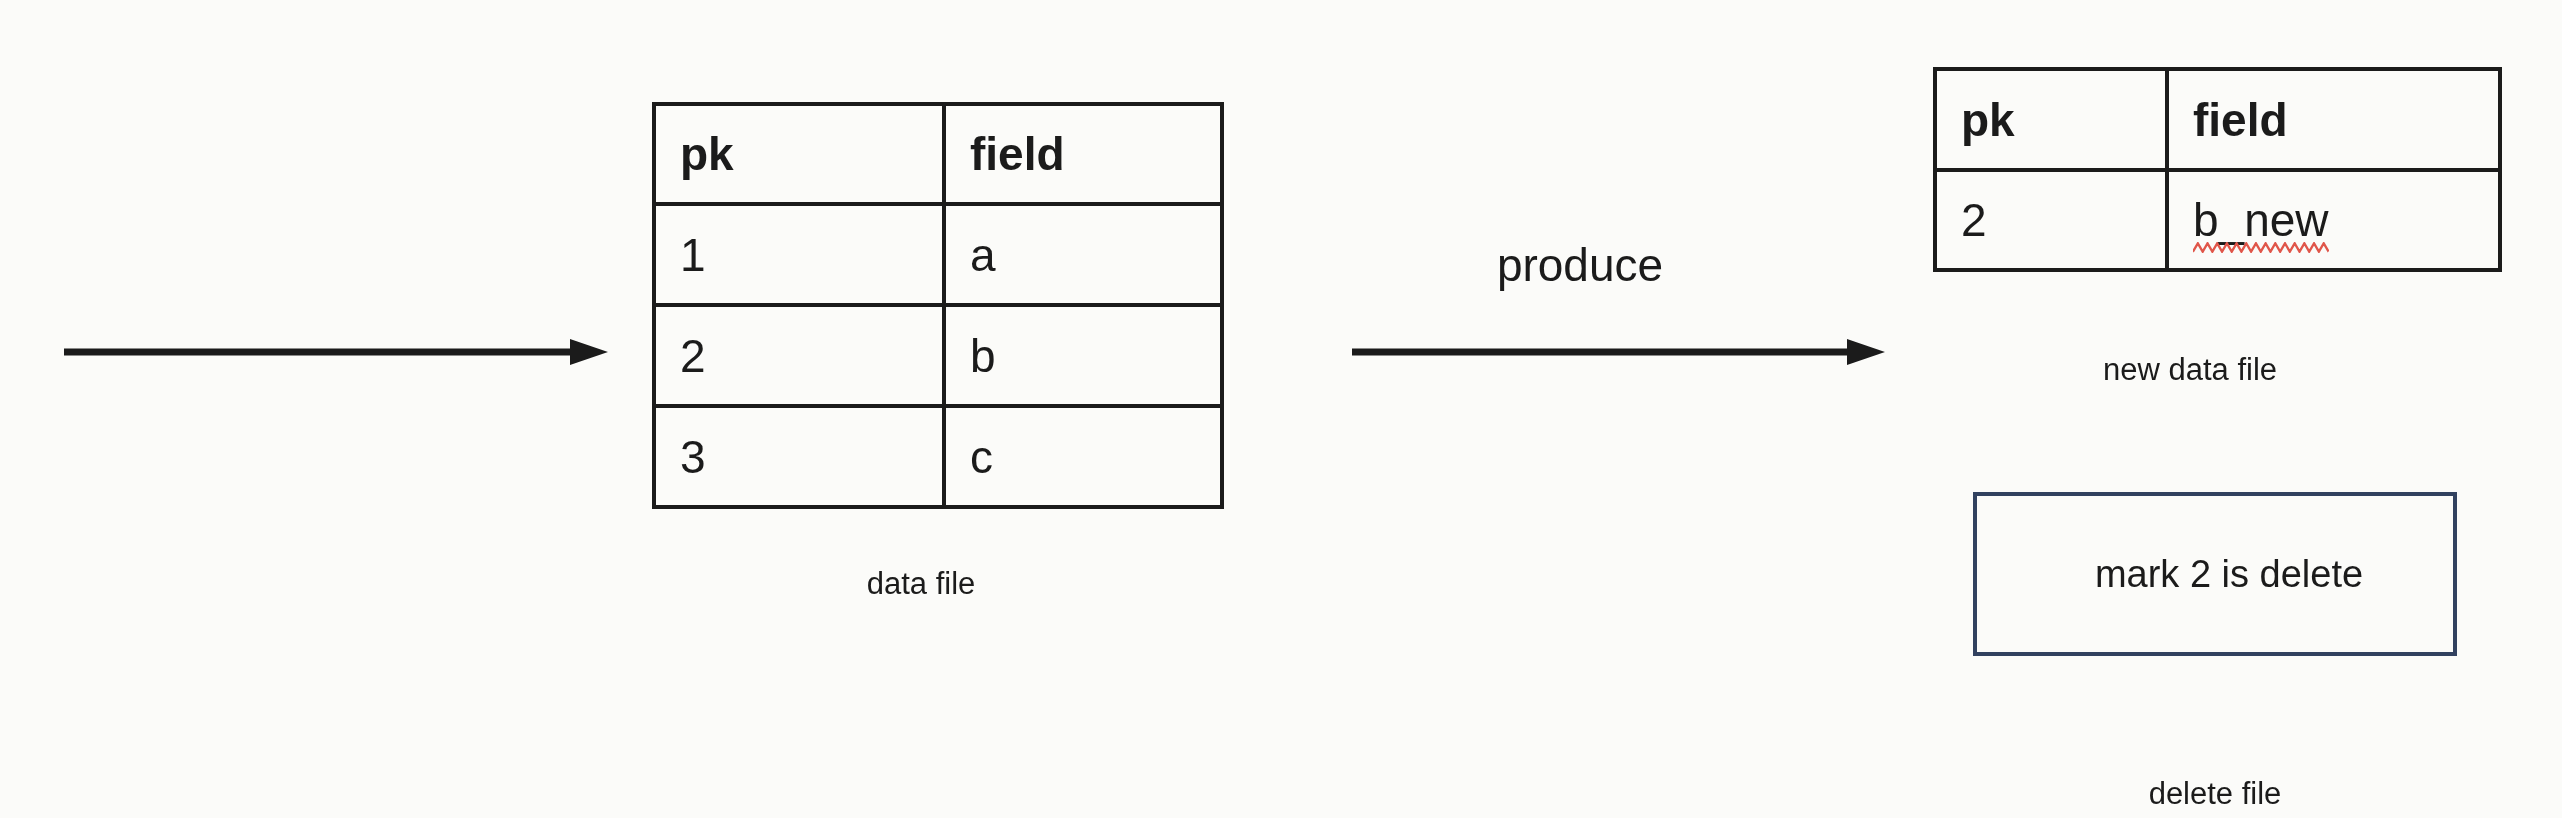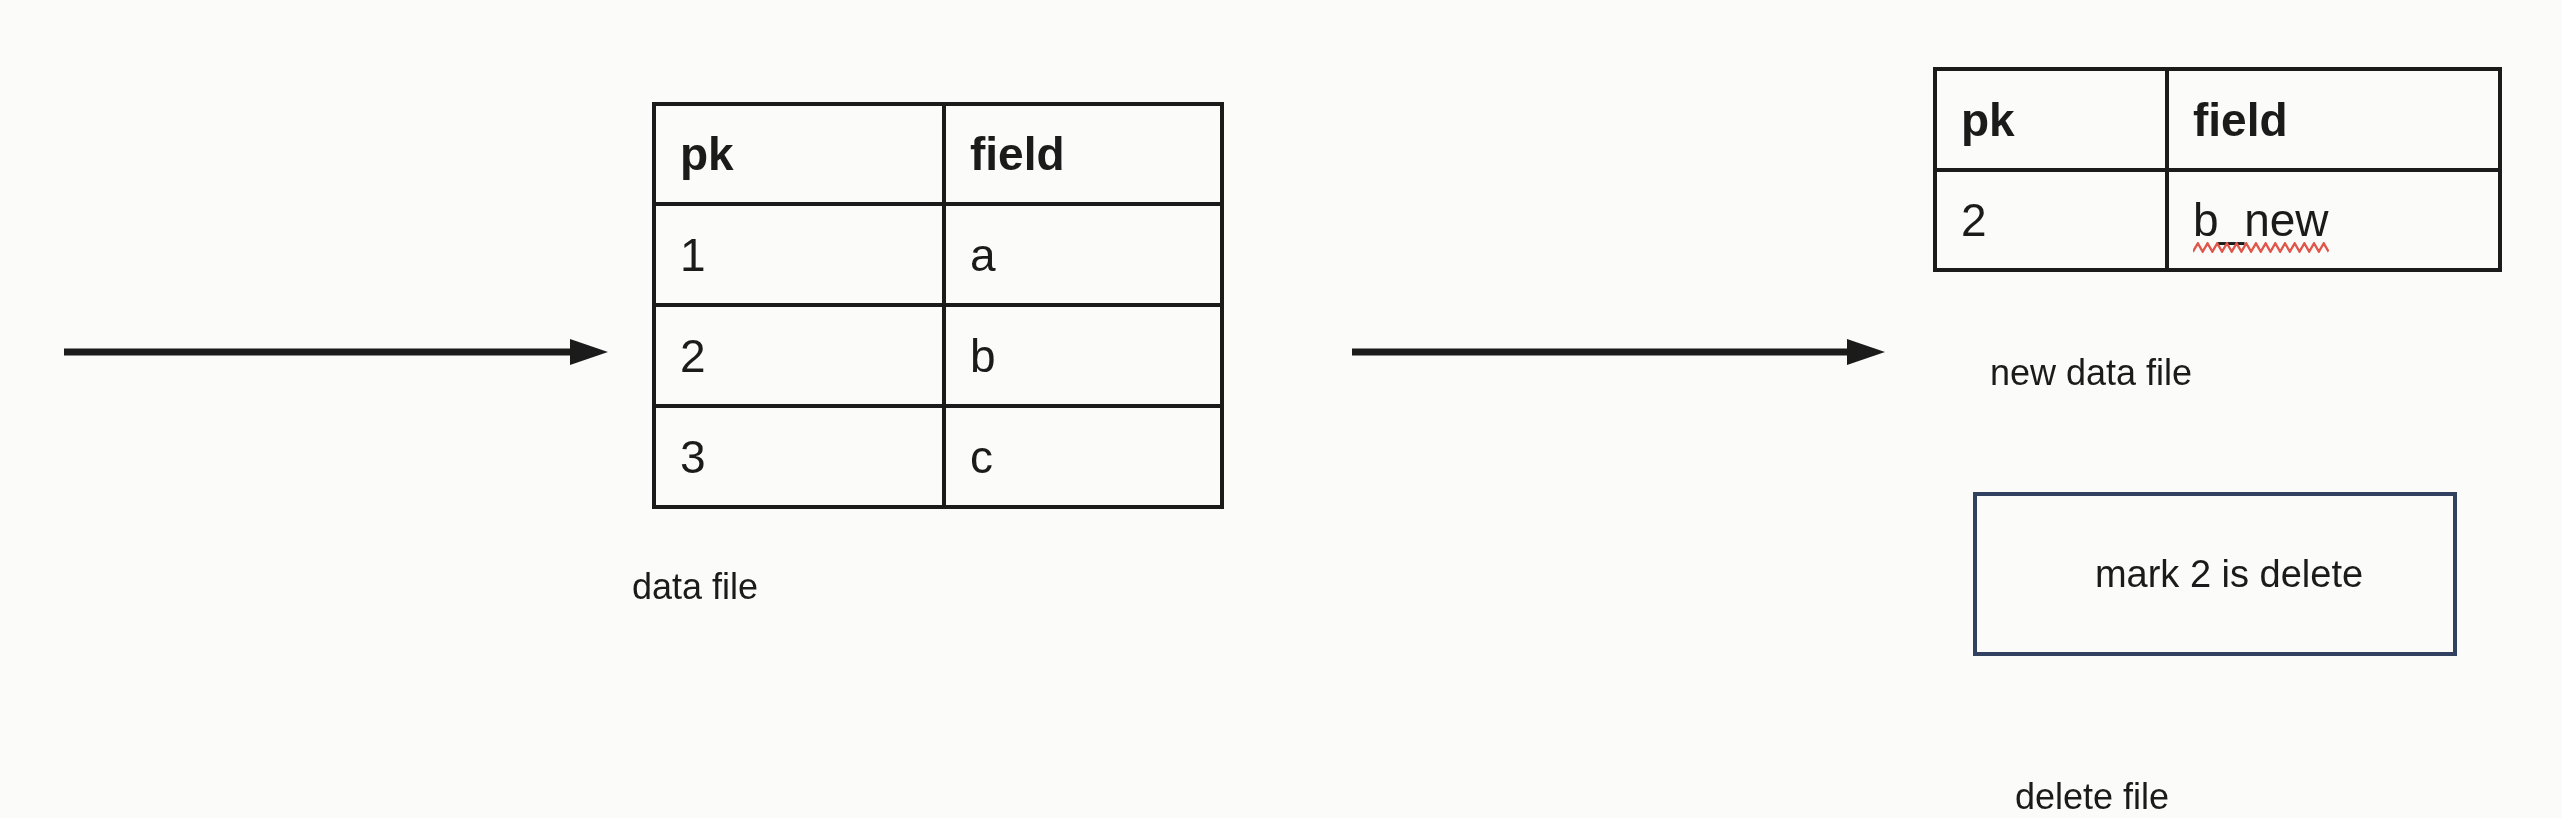--- a/index.html
+++ b/index.html
@@ -74,24 +74,25 @@
   #data-file-table { left: 652px; top: 102px; width: 568px; }
   #data-file-table th { height: 100px; }
   #data-file-table td { height: 101px; }
 
   #new-data-file-table { left: 1933px; top: 67px; width: 565px; }
   #new-data-file-table th { height: 101px; }
   #new-data-file-table td { height: 100px; }
 
   .caption {
     position: absolute;
-    font-size: 36px;
+    font-size: 31px;
+    text-align: center;
     white-space: nowrap;
   }
-  #data-file-caption { left: 632px; top: 566px; width: 490px; }
+  #data-file-caption { left: 676px; top: 566px; width: 490px; }
   #new-data-file-caption { left: 1990px; top: 352px; width: 400px; }
   #delete-file-caption { left: 2015px; top: 776px; width: 400px; }
 
   #produce-label {
     position: absolute;
     left: 1380px;
     top: 238px;
     width: 400px;
     text-align: center;
     font-size: 46px;
@@ -142,20 +143,21 @@
       <td>b</td>
     </tr>
     <tr>
       <td>3</td>
       <td>c</td>
     </tr>
   </tbody>
     </table>
   <div class="caption" id="data-file-caption">data file</div>
 
+  <div id="produce-label">produce</div>
   <svg class="arrow" style="left:1350px; top:337px;" width="535" height="30" viewBox="0 0 535 30">
     <line x1="2" y1="15" x2="501" y2="15"></line>
     <polygon points="497,2 535,15 497,28"></polygon>
   </svg>
 
   <table class="dtable" id="new-data-file-table">
     <colgroup>
         <col style="width:232px">
         <col style="width:333px">
       </colgroup>

